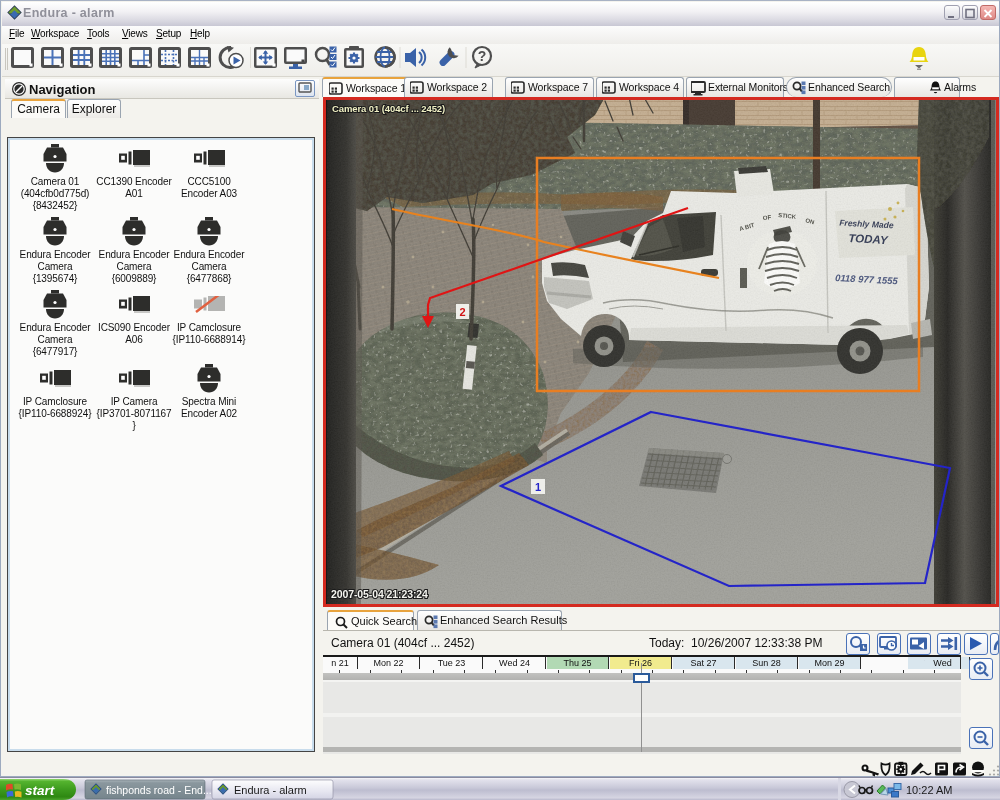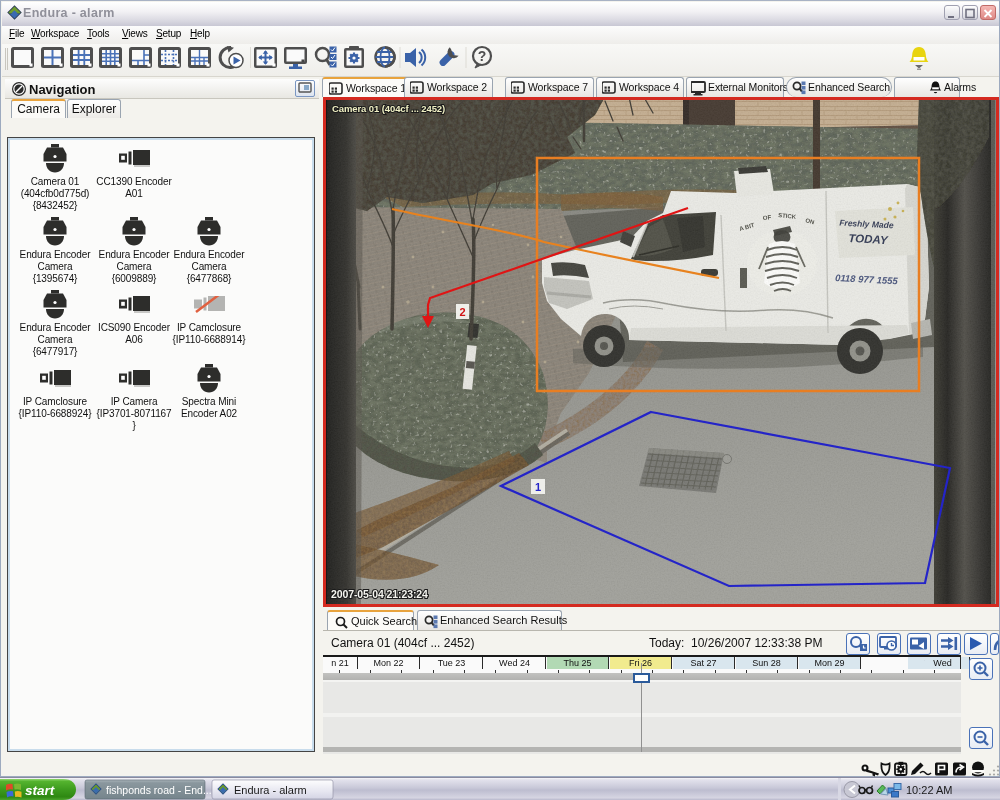--- a/index.html
+++ b/index.html
@@ -225,20 +225,23 @@
               <path d="M2 16 L26 -2" stroke="#e06040" stroke-width="2.5"></path>
             </g>
         </defs>
       </svg>
       <div class="cam" style="left:6px; top:6px;"><svg width="26" height="29">
             <use href="#dome"></use>
           </svg>Camera 01<br>(404cfb0d775d)<br>{8432452}</div>
       <div class="cam" style="left:85px; top:6px;"><svg width="31" height="29" style="padding-top:6px">
             <use href="#boxcam"></use>
           </svg>CC1390 Encoder<br>A01</div>
+      <div class="cam" style="left:160px; top:6px;"><svg width="31" height="29" style="padding-top:6px">
+            <use href="#boxcam"></use>
+          </svg>CCC5100<br>Encoder A03</div>
       <div class="cam" style="left:6px; top:79px;"><svg width="26" height="29">
             <use href="#dome"></use>
           </svg>Endura Encoder<br>Camera<br>{1395674}</div>
       <div class="cam" style="left:85px; top:79px;"><svg width="26" height="29">
             <use href="#dome"></use>
           </svg>Endura Encoder<br>Camera<br>{6009889}</div>
       <div class="cam" style="left:160px; top:79px;"><svg width="26" height="29">
             <use href="#dome"></use>
           </svg>Endura Encoder<br>Camera<br>{6477868}</div>
       <div class="cam" style="left:6px; top:152px;"><svg width="26" height="29">

